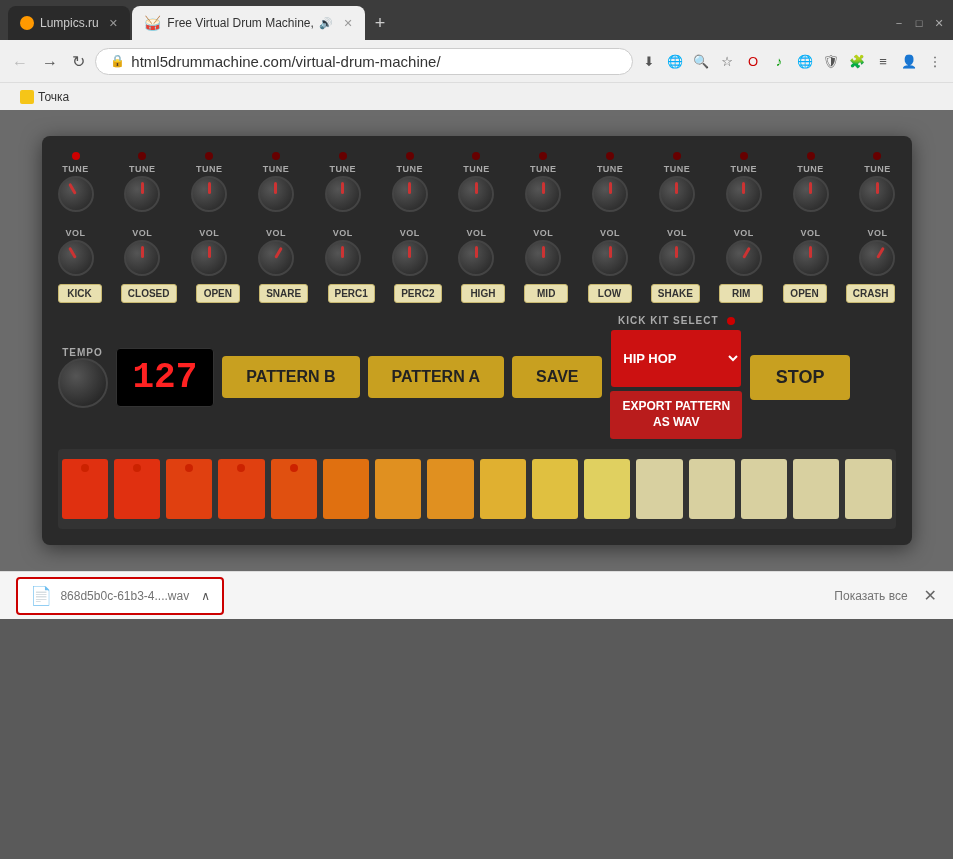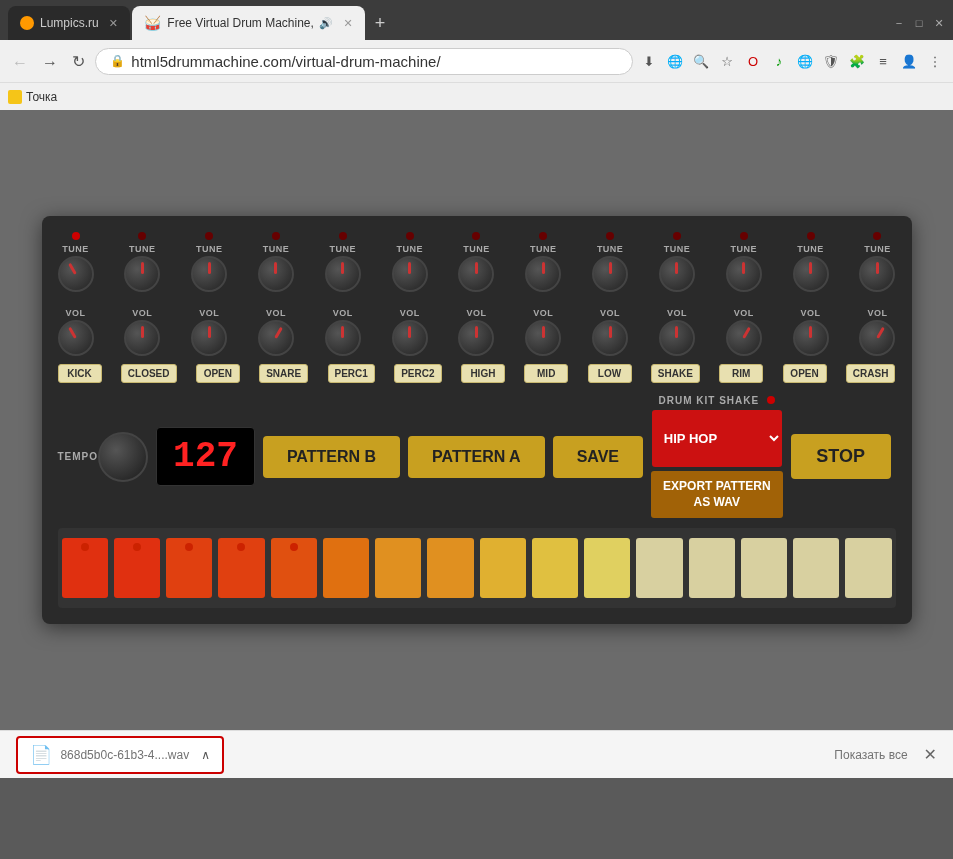--- a/index.html
+++ b/index.html
@@ -1,38 +1,38 @@
 <!DOCTYPE html>
 <html><head>
   <meta charset="utf-8">
   <style>
     * { margin: 0; padding: 0; box-sizing: border-box; }
     body { background: #5a5a5a; font-family: Arial, sans-serif; width: 953px; height: 859px; overflow: hidden; position: relative; }
 
     
-    .browser { width: 953px; height: 778px; background: #2d2d2d; display: flex; flex-direction: column; }
+    .browser { width: 953px; height: 619px; background: #2d2d2d; display: flex; flex-direction: column; }
     .tab-bar { background: #3c3c3c; display: flex; align-items: center; padding: 6px 8px 0; height: 40px; gap: 2px; }
     .tab { display: flex; align-items: center; padding: 6px 12px; border-radius: 8px 8px 0 0; font-size: 12px; color: #ccc; gap: 6px; cursor: pointer; height: 34px; }
     .tab.inactive { background: #2a2a2a; }
     .tab.active { background: #f0f0f0; color: #333; }
     .tab-icon { width: 14px; height: 14px; border-radius: 50%; background: #f90; display: inline-block; }
     .tab-close { margin-left: 4px; color: #999; font-size: 11px; cursor: pointer; }
     .tab-new { background: none; border: none; color: #ccc; font-size: 18px; cursor: pointer; padding: 4px 8px; }
     .tab-bar-right { margin-left: auto; display: flex; align-items: center; gap: 8px; }
     .win-btn { width: 12px; height: 12px; border-radius: 50%; font-size: 11px; display: flex; align-items: center; justify-content: center; color: #aaa; cursor: pointer; }
 
     .nav-bar { background: #f0f0f0; display: flex; align-items: center; padding: 4px 8px; height: 42px; gap: 6px; }
     .nav-btn { background: none; border: none; font-size: 16px; color: #555; cursor: pointer; padding: 4px; }
     .nav-btn.disabled { color: #bbb; }
     .address-bar { flex: 1; background: white; border: 1px solid #ccc; border-radius: 20px; padding: 4px 14px; font-size: 13px; color: #333; display: flex; align-items: center; gap: 6px; }
     .address-lock { color: #555; font-size: 12px; }
     .nav-icons { display: flex; gap: 6px; align-items: center; }
     .nav-icon { width: 20px; height: 20px; border-radius: 50%; display: flex; align-items: center; justify-content: center; font-size: 13px; cursor: pointer; color: #555; }
 
-    .bookmark-bar { background: #f0f0f0; border-top: 1px solid #ddd; padding: 3px 8px; display: flex; align-items: center; gap: 6px; height: 28px; }
+    .bookmark-bar { background: #f0f0f0; border-top: 1px solid #ddd; padding: 3px 20px; display: flex; align-items: center; gap: 6px; height: 28px; }
     .bookmark-item { display: flex; align-items: center; gap: 4px; font-size: 12px; color: #333; cursor: pointer; }
     .bookmark-icon { width: 14px; height: 14px; background: #f5c518; border-radius: 2px; }
 
     
     .page-content { flex: 1; background: #6b6b6b; display: flex; align-items: center; justify-content: center; padding: 20px; }
 
     
     .drum-machine { background: #2a2a2a; border-radius: 8px; padding: 16px; width: 870px; box-shadow: 0 4px 20px rgba(0,0,0,0.5); }
 
     
@@ -43,31 +43,31 @@
     .knob-label { color: #aaa; font-size: 9px; font-weight: bold; letter-spacing: 0.5px; }
     .knob { width: 36px; height: 36px; border-radius: 50%; background: radial-gradient(circle at 35% 35%, #555, #222); border: 2px solid #444; position: relative; display: flex; align-items: center; justify-content: center; cursor: pointer; }
     .knob::after { content: ''; width: 3px; height: 12px; background: #cc3333; position: absolute; top: 4px; border-radius: 2px; transform-origin: bottom center; }
     .knob.left::after { transform: rotate(-30deg); }
     .knob.right::after { transform: rotate(30deg); }
     .knob.center::after { transform: rotate(0deg); }
 
     
     .pad-labels { display: flex; justify-content: space-between; margin: 6px 0 12px; }
     .pad-label { background: #e8e0b0; border: 1px solid #c8b870; border-radius: 3px; padding: 3px 6px; font-size: 10px; font-weight: bold; color: #333; text-align: center; min-width: 44px; cursor: pointer; }
-    .tempo-section { display: flex; align-items: center; }
+    .tempo-section { display: flex; flex-direction: column; align-items: center; }
     .tempo-label { color: #aaa; font-size: 10px; font-weight: bold; letter-spacing: 1px; }
     .tempo-knob { width: 50px; height: 50px; border-radius: 50%; background: radial-gradient(circle at 35% 35%, #555, #1a1a1a); border: 2px solid #444; cursor: pointer; }
     .tempo-display { background: #000; color: #ff2222; font-size: 36px; font-weight: bold; font-family: 'Courier New', monospace; padding: 8px 16px; border-radius: 4px; min-width: 90px; text-align: center; border: 1px solid #333; }
     .pattern-btn { background: #c8a020; border: none; color: #222; font-size: 16px; font-weight: bold; padding: 12px 24px; border-radius: 4px; cursor: pointer; min-width: 110px; }
     .save-btn { background: #c8a020; border: none; color: #222; font-size: 16px; font-weight: bold; padding: 12px 24px; border-radius: 4px; cursor: pointer; min-width: 90px; }
     .drum-kit-section { display: flex; flex-direction: column; align-items: center; gap: 4px; }
     .kit-led { width: 8px; height: 8px; border-radius: 50%; background: #cc0000; }
     .kit-header { display: flex; align-items: center; gap: 8px; }
     .kit-select { background: #cc1111; border: none; color: white; font-size: 13px; font-weight: bold; padding: 20px 8px; border-radius: 3px; cursor: pointer; min-width: 130px; }
-    .export-btn { background: #a16207; border: none; color: white; font-size: 12px; font-weight: bold; padding: 8px 12px; border-radius: 3px; cursor: pointer; min-width: 130px; text-align: center; line-height: 1.3; }
+    .export-btn { background: #b91c1c; border: none; color: white; font-size: 12px; font-weight: bold; padding: 8px 12px; border-radius: 3px; cursor: pointer; min-width: 130px; text-align: center; line-height: 1.3; }
     .stop-btn { background: #c8a020; border: none; color: #222; font-size: 18px; font-weight: bold; padding: 12px 24px; border-radius: 4px; cursor: pointer; min-width: 100px; }
 
     
     .sequencer { display: flex; gap: 6px; padding: 10px 4px; background: #333; border-radius: 4px; }
     .step { display: flex; flex-direction: column; align-items: center; gap: 4px; flex: 1; }
     .step-btn { width: 100%; aspect-ratio: 0.65; border-radius: 3px; border: none; cursor: pointer; position: relative; }
     .step-dot { width: 8px; height: 8px; border-radius: 50%; background: #cc2200; position: absolute; top: 5px; left: 50%; transform: translateX(-50%); }
     .step-active-1 { background: #e03010; }
     .step-active-2 { background: #e04010; }
     .step-active-3 { background: #e05010; }
@@ -297,21 +297,21 @@
         <div class="tempo-display">127</div>
 
         <button class="pattern-btn">PATTERN B</button>
 
         <button class="pattern-btn">PATTERN A</button>
 
         <button class="save-btn">SAVE</button>
 
         <div class="drum-kit-section">
           <div class="kit-header">
-            <span class="tempo-label">DRUM KIT SHAKE</span>
+            <span class="tempo-label">KICK KIT SELECT</span>
             <div class="kit-led"></div>
           </div>
           <select class="kit-select">
             <option>HIP HOP</option>
             <option>ROCK</option>
             <option>ELECTRONIC</option>
             <option>JAZZ</option>
           </select>
           <button class="export-btn">EXPORT PATTERN<br>AS WAV</button>
         </div>

